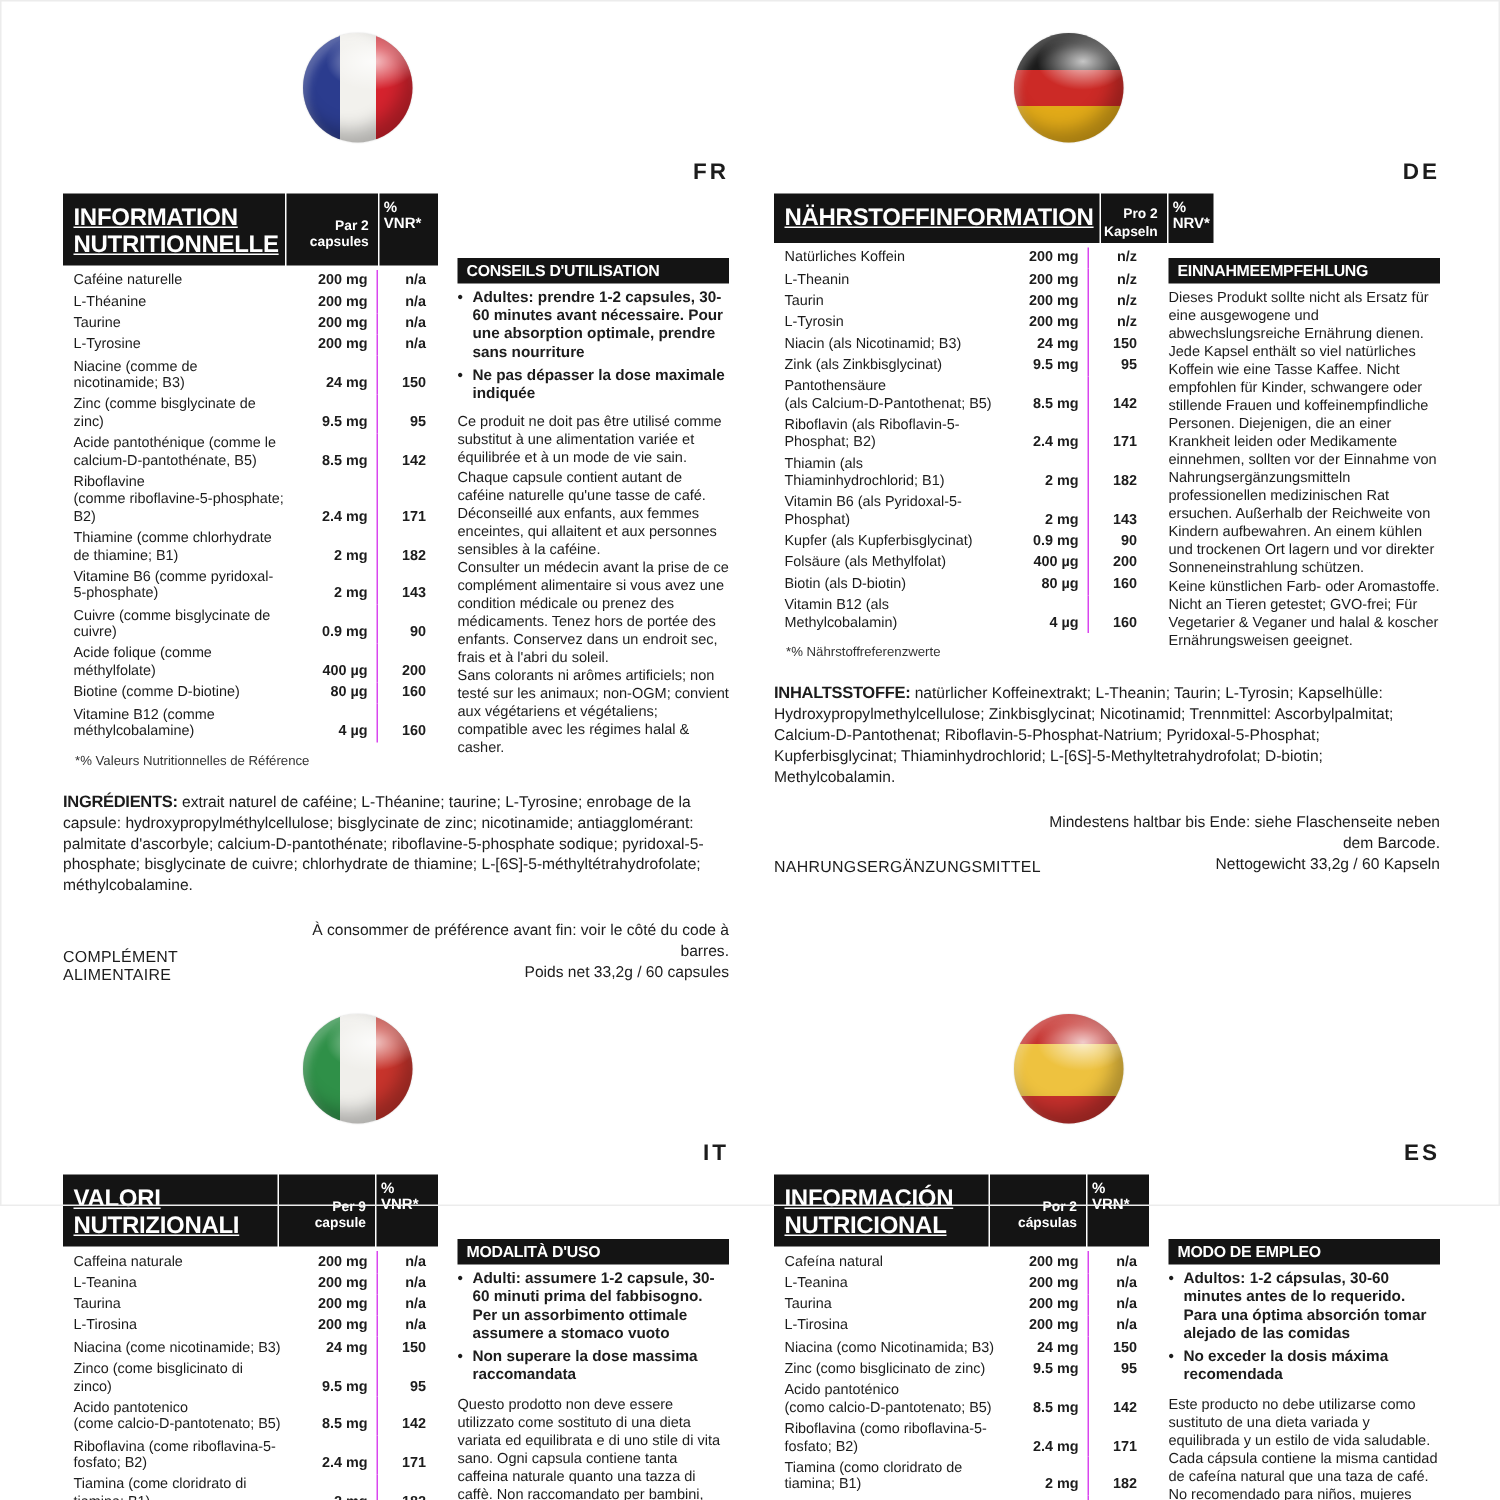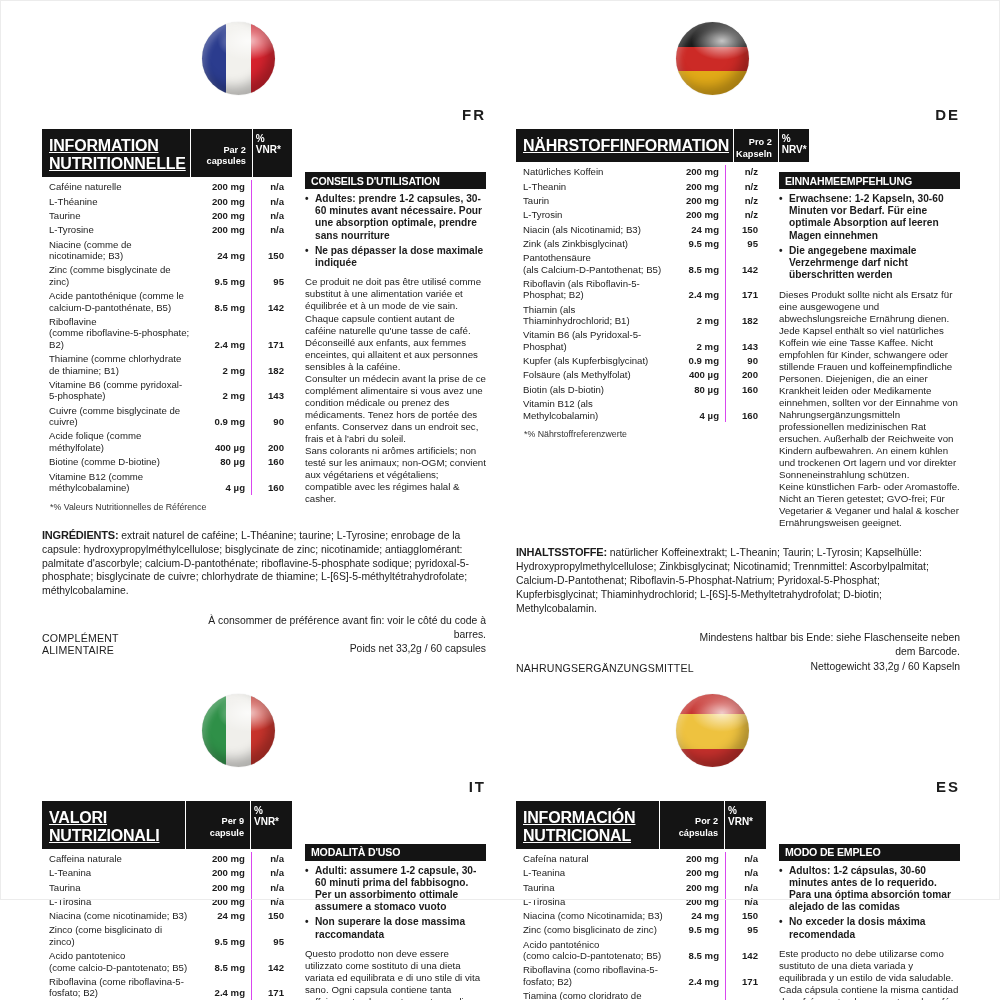--- a/index.html
+++ b/index.html
@@ -1,18 +1,18 @@
 <!DOCTYPE html>
 <html><head>
 <meta charset="utf-8">
 <style>
   * { margin:0; padding:0; box-sizing:border-box; }
   html,body { width:1000px; height:1000px; background:#fff; }
   body { font-family:"Liberation Sans","DejaVu Sans",sans-serif; color:#1c1c1c; overflow:hidden; }
-  .page { width:1000px; height:900px; padding:22px 40px 8px 42px; outline:1px solid #ececec; outline-offset:-1px; }
+  .page { width:1000px; height:804px; padding:22px 40px 8px 42px; outline:1px solid #ececec; outline-offset:-1px; }
   .grid { display:grid; grid-template-columns:1fr 1fr; column-gap:30px; row-gap:20px; }
   .panel { display:flex; flex-direction:column; }
 
   .flag-row { height:82px; padding-left:36%; }
   .flag { width:73px; height:73px; border-radius:50%; position:relative; overflow:hidden;
           box-shadow: inset -6px -8px 12px rgba(0,0,0,.28), inset 3px 4px 6px rgba(255,255,255,.25), 0 0 1px rgba(0,0,0,.25); }
   .flag .gloss { position:absolute; inset:0; border-radius:50%;
           background: radial-gradient(ellipse 42% 26% at 63% 26%, rgba(255,255,255,.75), rgba(255,255,255,0) 100%); }
 
   .lang-code { text-align:right; font-weight:bold; font-size:15px; letter-spacing:2px; margin:2px 0 6px; }
@@ -260,24 +260,20 @@
                   <div class="tname">Vitamin B12 (als Methylcobalamin)</div>
                   <div class="tamt">4 µg</div>
                   <div class="tnrv">160</div>
                 </div>
               </div>
         </div>
         <div class="footnote">*% Nährstoffreferenzwerte</div>
       </div>
       <div class="advice-col">
         <div class="advice-head">EINNAHMEEMPFEHLUNG</div>
-        <ul class="bullets">
-              <li>Erwachsene: 1-2 Kapseln, 30-60 Minuten vor Bedarf. Für eine optimale Absorption auf leeren Magen einnehmen</li>
-              <li>Die angegebene maximale Verzehrmenge darf nicht überschritten werden</li>
-            </ul>
         <div class="advice-body">Dieses Produkt sollte nicht als Ersatz für eine ausgewogene und abwechslungsreiche Ernährung dienen. Jede Kapsel enthält so viel natürliches Koffein wie eine Tasse Kaffee. Nicht empfohlen für Kinder, schwangere oder stillende Frauen und koffeinempfindliche Personen. Diejenigen, die an einer Krankheit leiden oder Medikamente einnehmen, sollten vor der Einnahme von Nahrungsergänzungsmitteln professionellen medizinischen Rat ersuchen. Außerhalb der Reichweite von Kindern aufbewahren. An einem kühlen und trockenen Ort lagern und vor direkter Sonneneinstrahlung schützen.
 Keine künstlichen Farb- oder Aromastoffe. Nicht an Tieren getestet; GVO-frei; Für Vegetarier &amp; Veganer und halal &amp; koscher Ernährungsweisen geeignet.</div>
       </div>
     </div>
     <p class="ingredients">
       <strong>INHALTSSTOFFE:</strong>
       <span>natürlicher Koffeinextrakt; L-Theanin; Taurin; L-Tyrosin; Kapselhülle: Hydroxypropylmethylcellulose; Zinkbisglycinat; Nicotinamid; Trennmittel: Ascorbylpalmitat; Calcium-D-Pantothenat; Riboflavin-5-Phosphat-Natrium; Pyridoxal-5-Phosphat; Kupferbisglycinat; Thiaminhydrochlorid; L-[6S]-5-Methyltetrahydrofolat; D-biotin; Methylcobalamin.</span>
     </p>
     <div class="pfooter">
       <div class="f-left">NAHRUNGSERGÄNZUNGSMITTEL</div>

